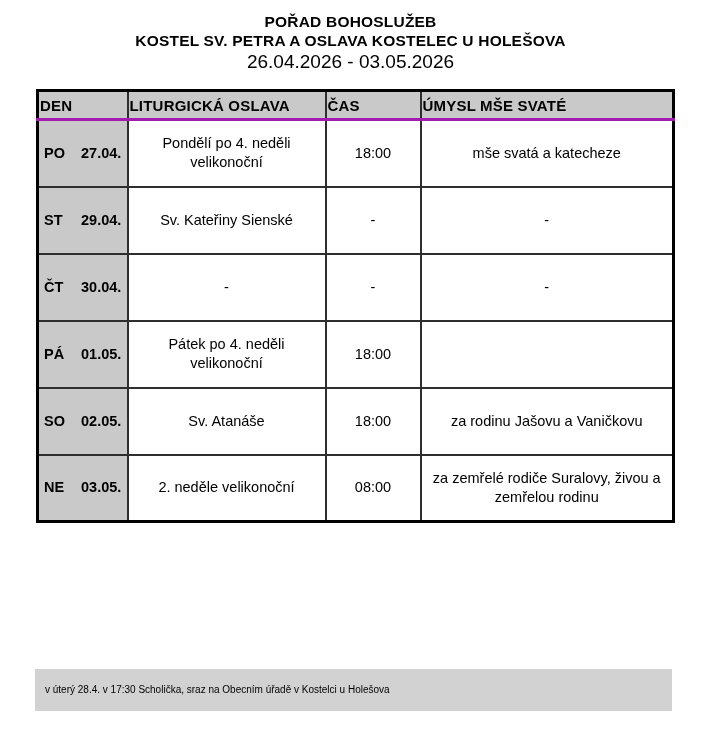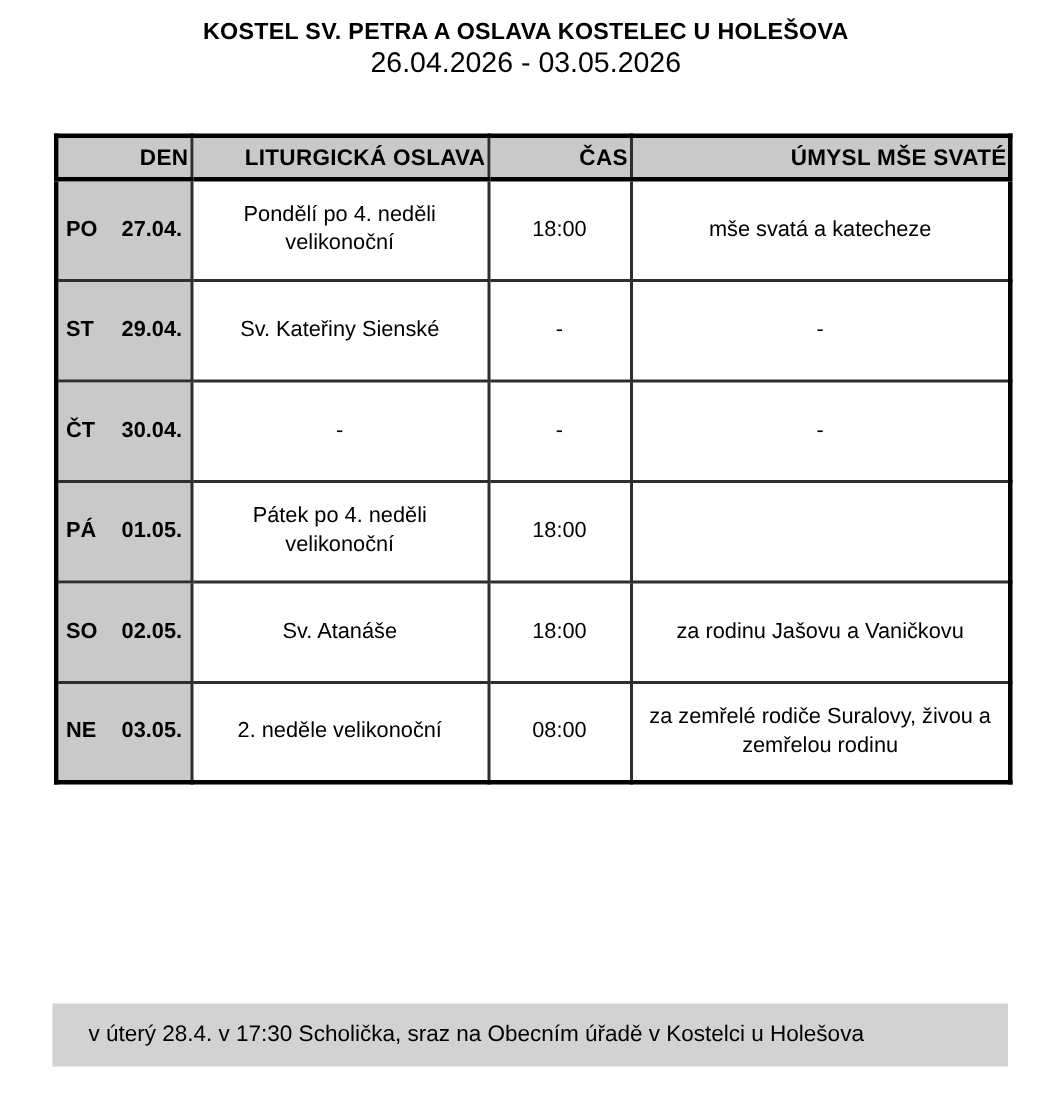--- a/index.html
+++ b/index.html
@@ -54,23 +54,23 @@
   table.schedule th,
   table.schedule td {
     border: 2px solid #2e2e2e;
     overflow: hidden;
   }
   table.schedule thead th {
     background: var(--cell-gray, #c9c9c9);
     font-size: 15px;
     font-weight: bold;
     height: 24px;
-    text-align: right;
+    text-align: left;
     vertical-align: middle;
-    border-bottom: 3px solid #000000;
+    border-bottom: 3px solid #a21caf;
     letter-spacing: 0.2px;
   }
   table.schedule tbody tr {
     height: 67px;
   }
   table.schedule tbody td {
     font-size: 14.5px;
     text-align: center;
     vertical-align: middle;
     line-height: 19px;
@@ -101,31 +101,32 @@
     position: absolute;
     top: 669px;
     left: 35px;
     width: 637px;
     height: 42px;
     background: var(--footer-gray, #d2d2d2);
     display: flex;
     align-items: center;
   }
   .note-bar span {
-    font-size: 15px;
-    padding-left: 24px;
+    font-size: 10px;
+    padding-left: 10px;
     line-height: 18px;
   }
 </style>
 </head>
 <body>
 
 <div class="page">
 
   <div class="header-block">
+    <div class="title-line">POŘAD BOHOSLUŽEB</div>
     <div class="title-line">KOSTEL SV. PETRA A OSLAVA KOSTELEC U HOLEŠOVA</div>
     <div class="date-line">26.04.2026 - 03.05.2026</div>
   </div>
 
   <table class="schedule">
     <colgroup>
       <col style="width:90px">
       <col style="width:198px">
       <col style="width:95px">
       <col style="width:253px">

